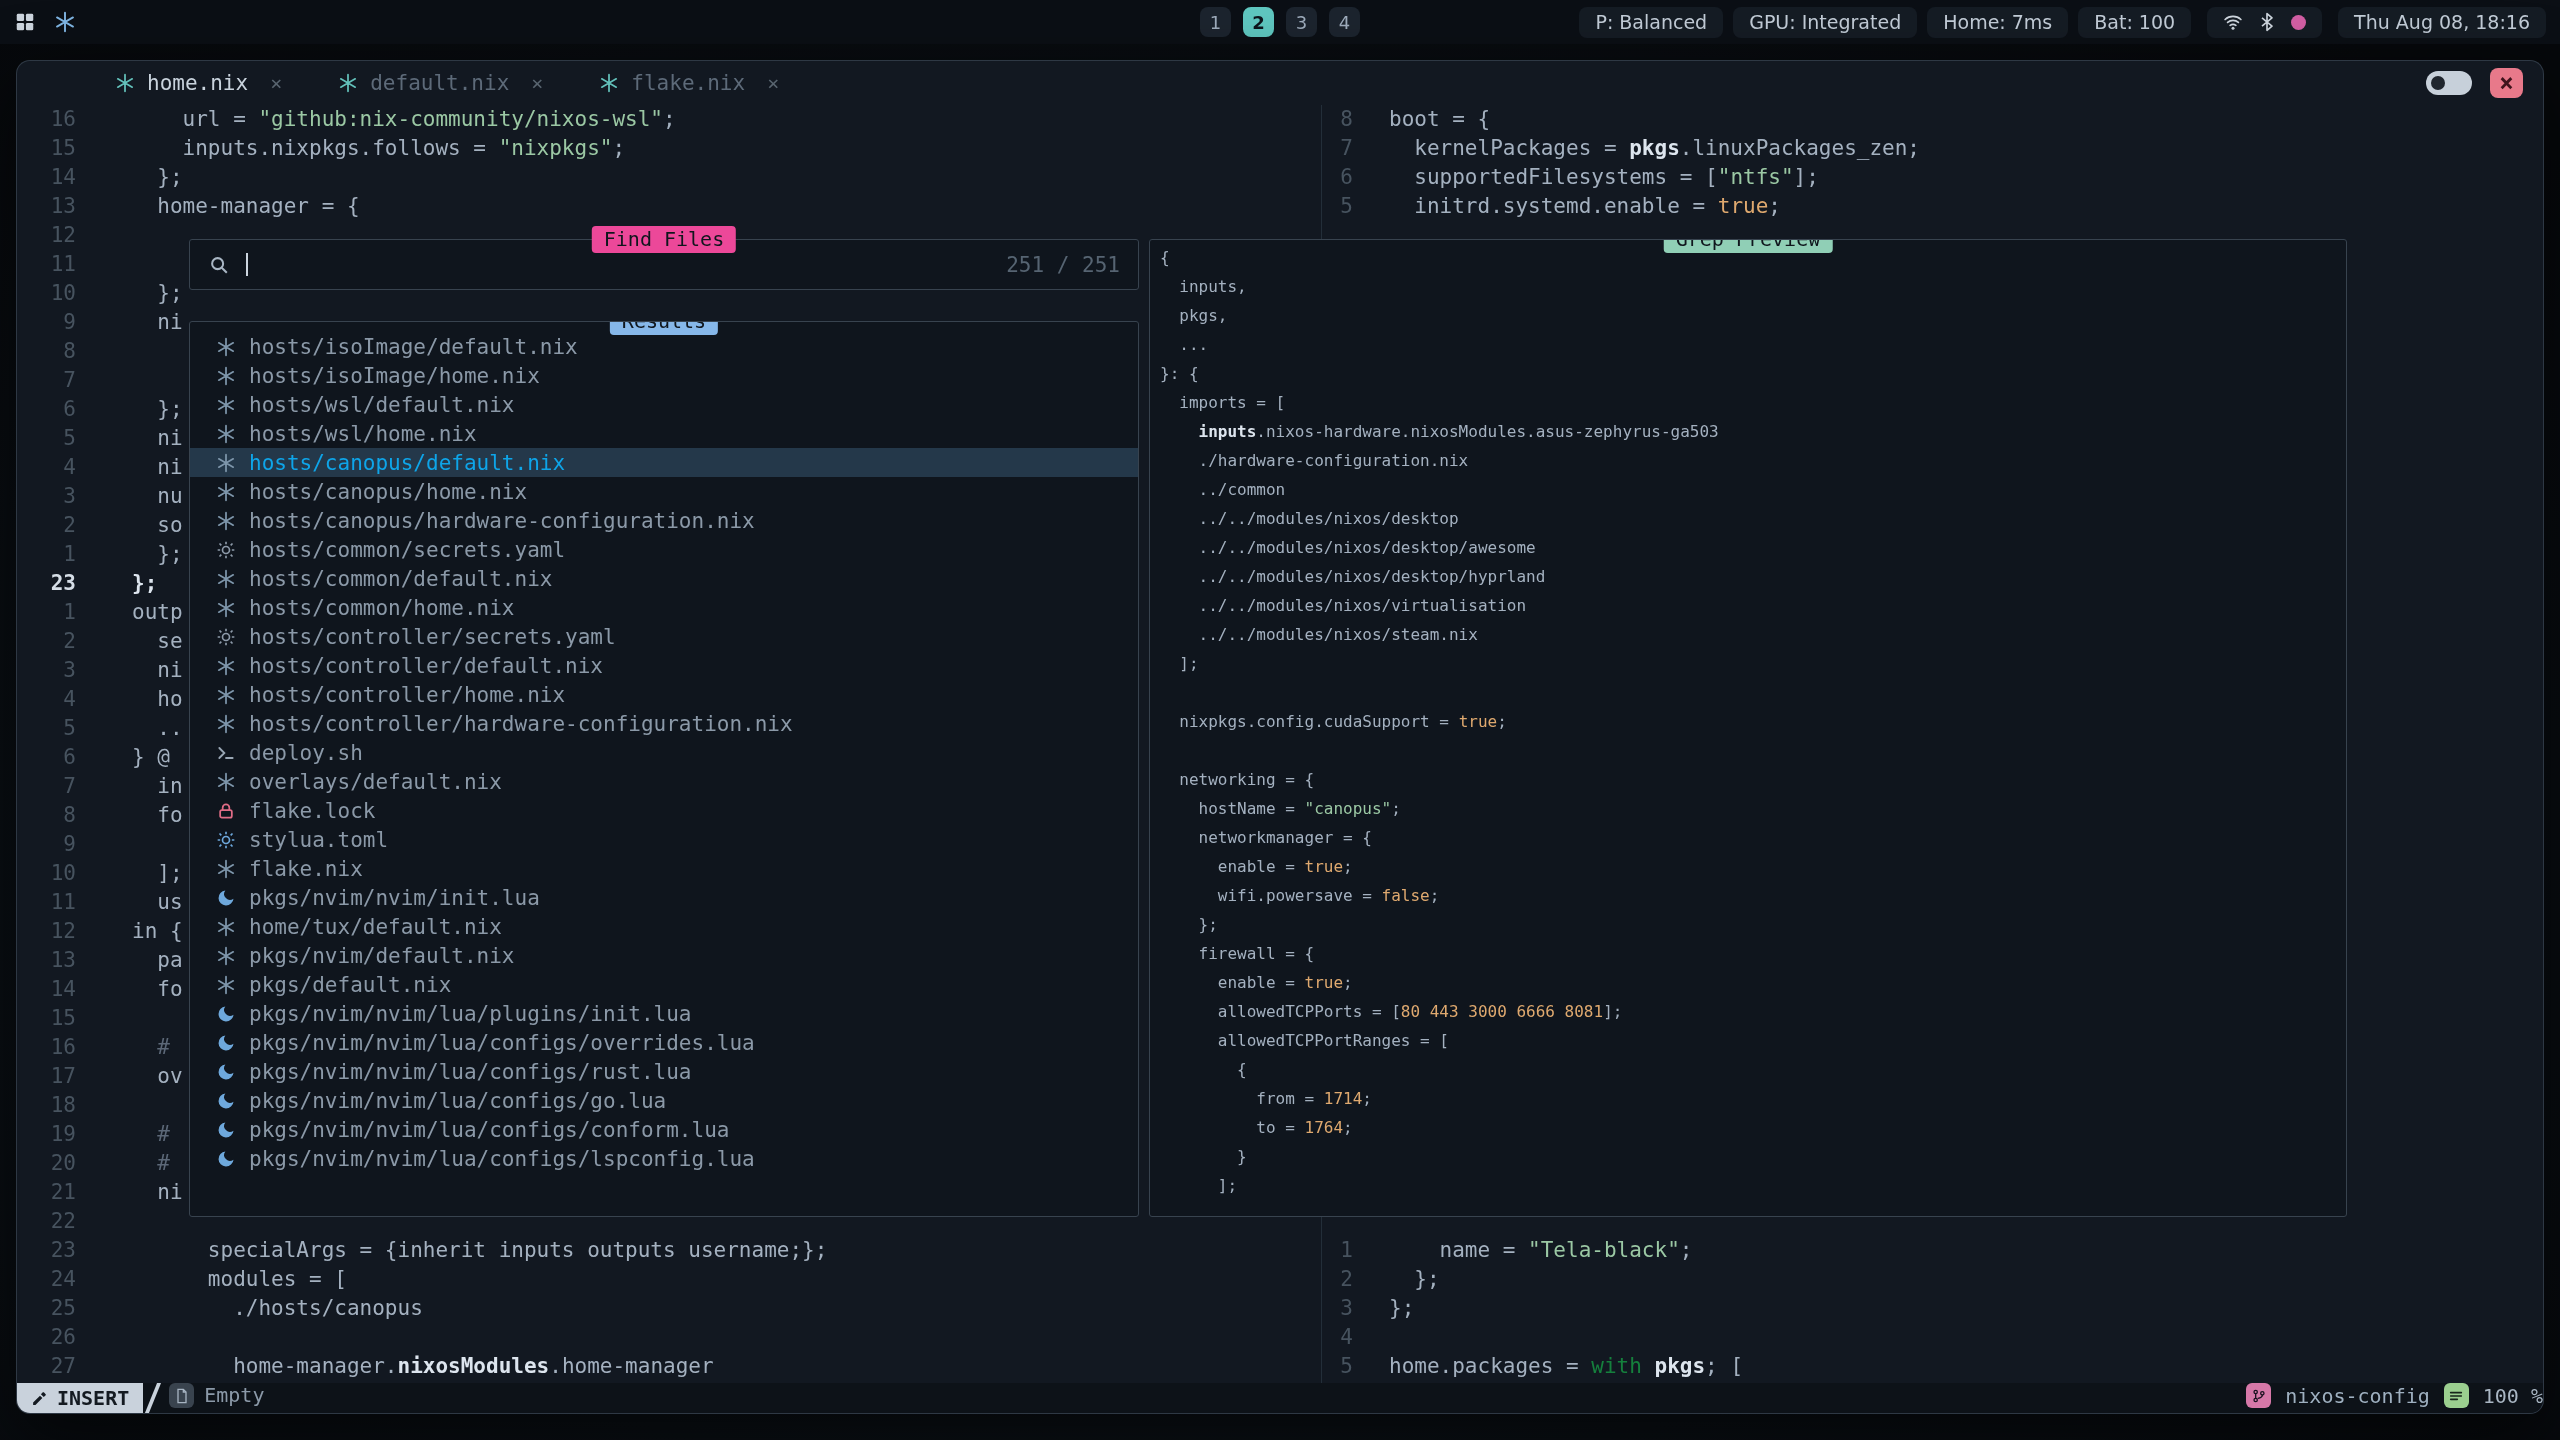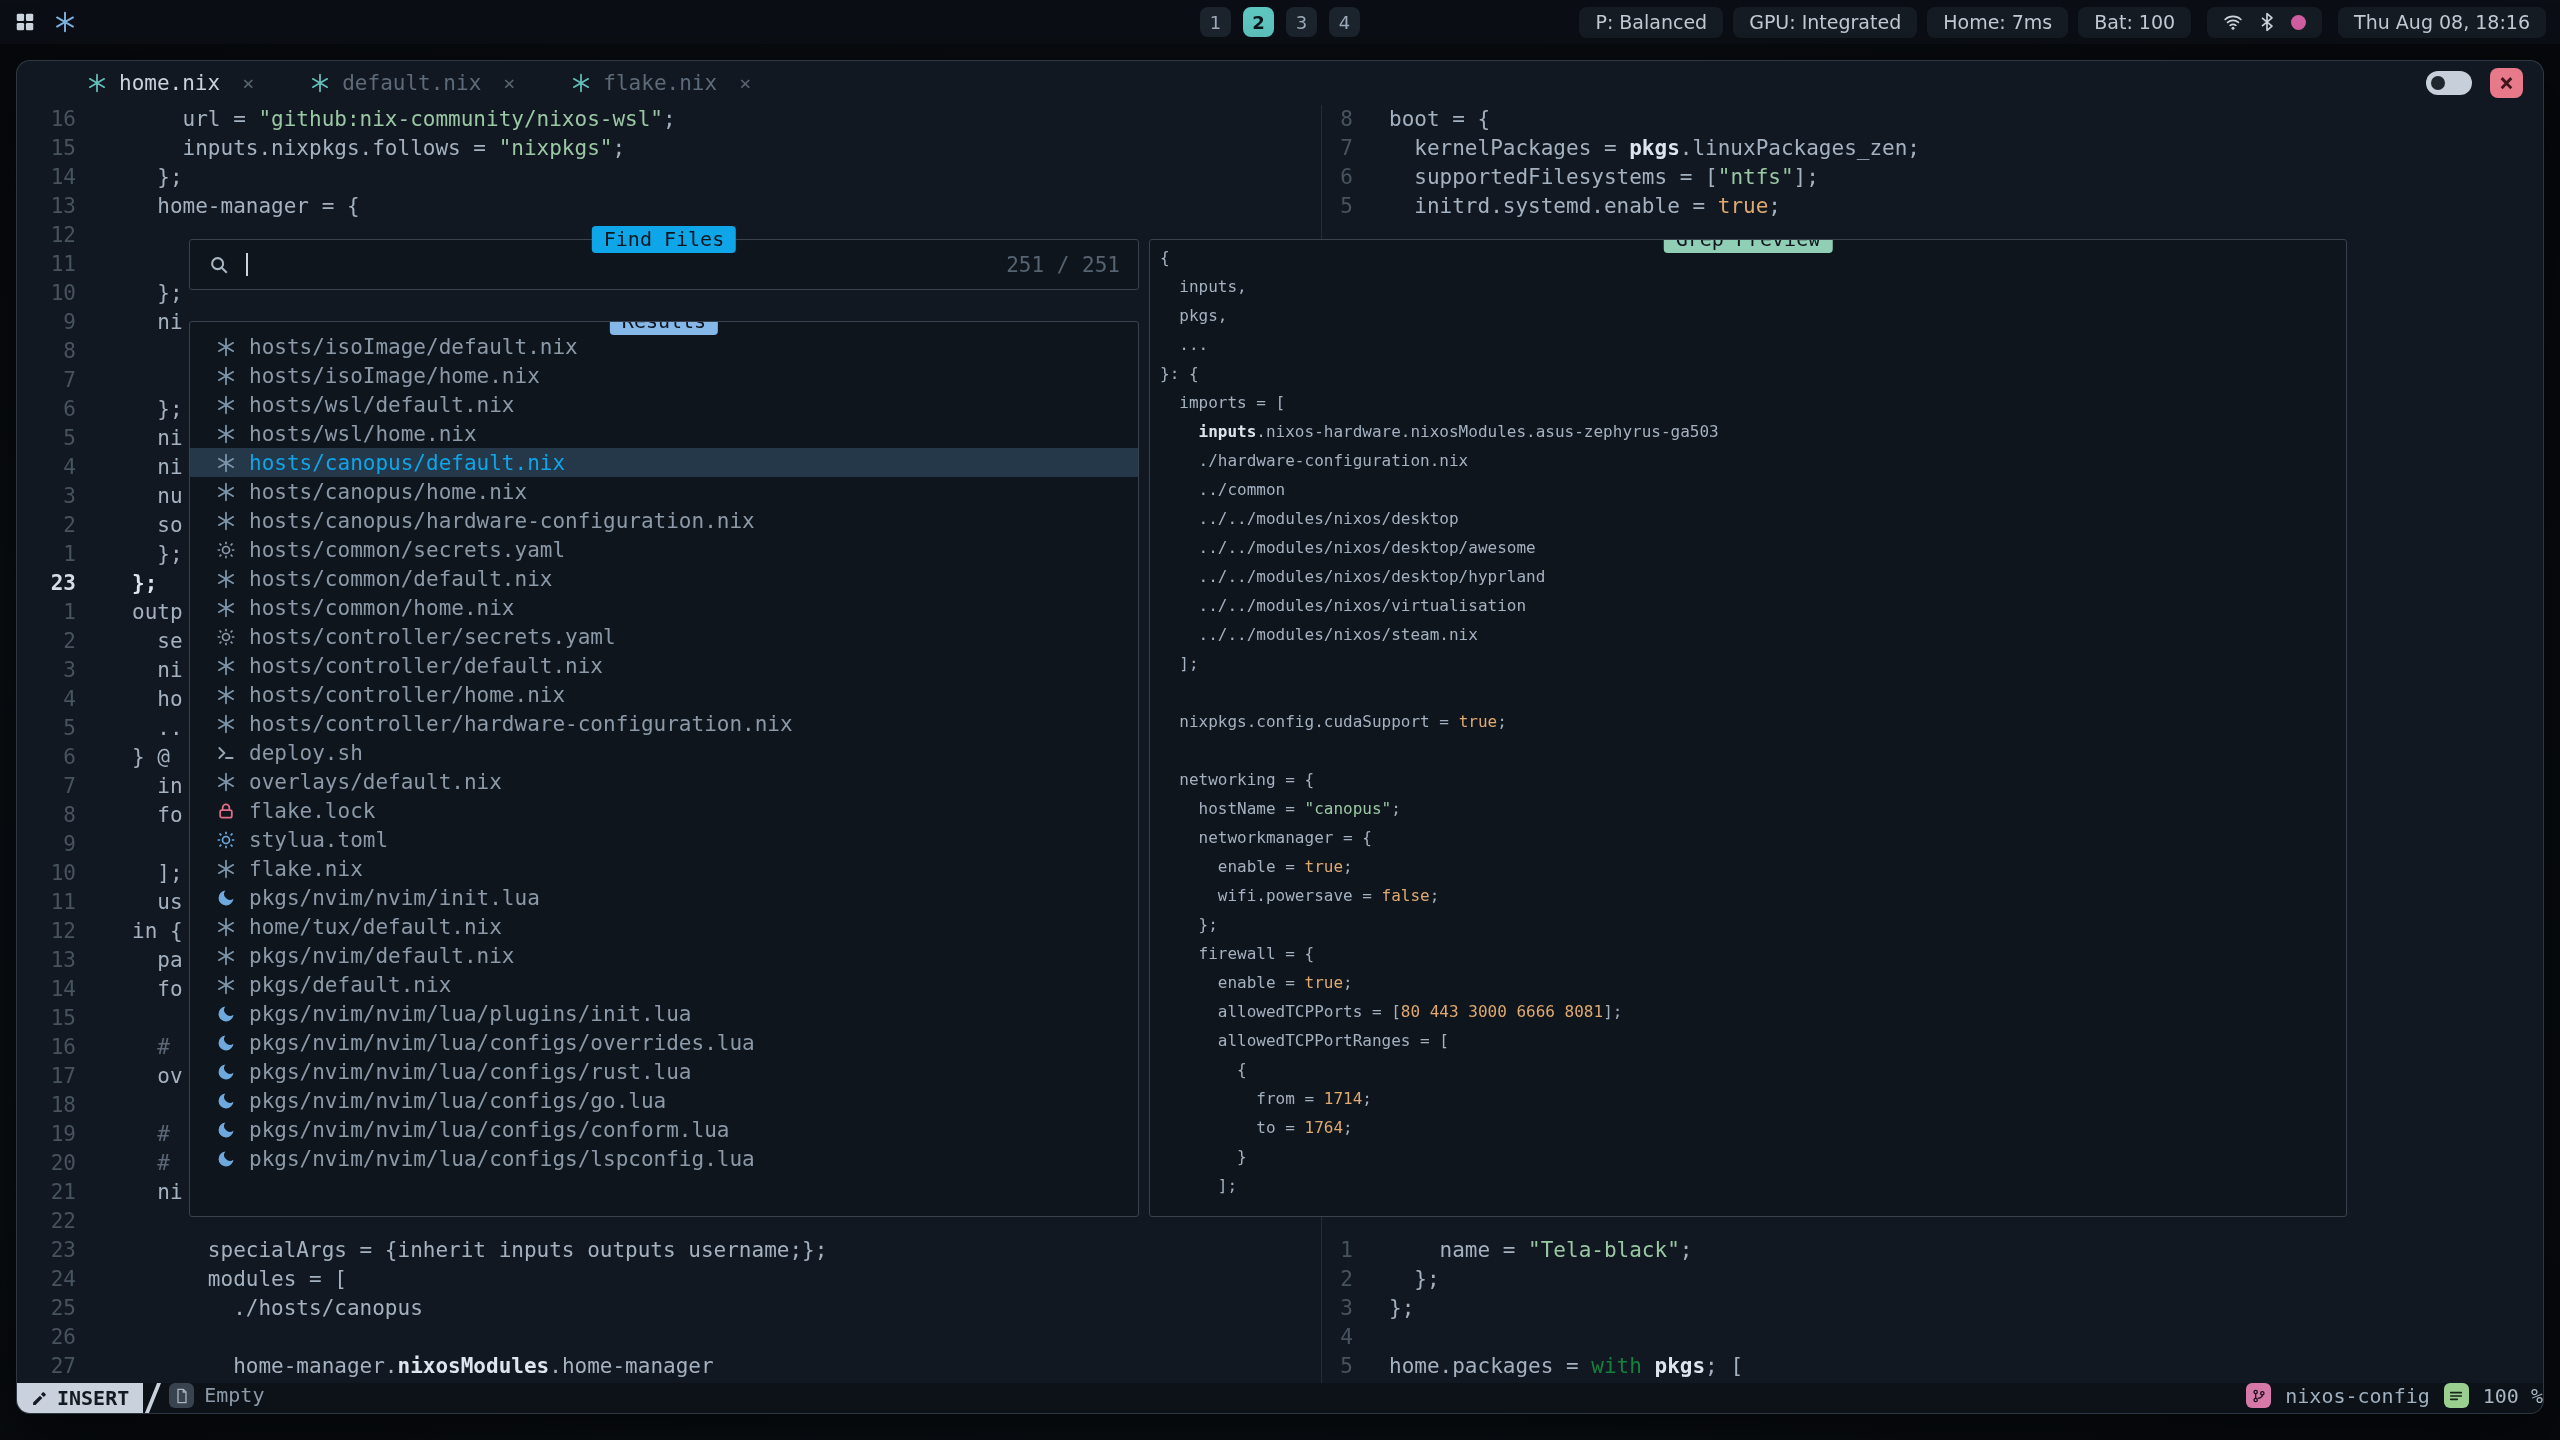--- a/index.html
+++ b/index.html
@@ -25,21 +25,21 @@
   .tb-right{margin-left:auto;display:flex;align-items:center;gap:16px}
   .mods{display:flex;align-items:center;gap:10px}
   .pill{height:31px;border-radius:8px;background:#151c24;display:flex;align-items:center;padding:0 16px;gap:14px;white-space:nowrap}
   .tray .ic{width:20px;height:20px;color:#cfd7df}
   .dot{width:15px;height:15px;border-radius:50%;background:#d35fa4;display:inline-block}
 
   
   .window{position:absolute;left:16px;top:60px;width:2528px;height:1354px;background:#121821;
     border:1px solid rgba(120,140,160,.28);border-radius:14px;overflow:hidden;
     box-shadow:0 24px 70px rgba(0,0,0,.6)}
-  .tabbar{height:44px;display:flex;align-items:center;padding:0 20px 0 70px;font-size:21px}
+  .tabbar{height:44px;display:flex;align-items:center;padding:0 20px 0 98px;font-size:21px}
   .tabs{display:flex;gap:56px}
   .tab{display:flex;align-items:center;gap:12px;color:#5d6a79;cursor:default}
   .tab.active{color:#c9d3dd}
   .tab .ic{color:#63c0ba;width:20px;height:20px}
   .tab .x{color:#58646f;font-size:20px;margin-left:10px}
   .tab-actions{margin-left:auto;display:flex;align-items:center;gap:18px}
   .toggle{width:46px;height:24px;border-radius:12px;background:#c7d0da;position:relative}
   .toggle::before{content:"";position:absolute;left:5px;top:5px;width:14px;height:14px;border-radius:50%;background:#20262e}
   .win-close{width:33px;height:30px;border-radius:8px;background:#e8798a;color:#40141c;
     display:flex;align-items:center;justify-content:center;font-size:24px;font-weight:bold}
@@ -64,21 +64,21 @@
   .t-s{color:#9bc8a4}
   .t-n{color:#dfa96f}
   .t-k{color:#15803d}
   .t-d{color:#5c6878}
 
   
   .box{position:absolute;background:#0f151d;border:1px solid #38434f;border-radius:3px;z-index:10}
   .box-title{position:absolute;top:-14px;left:50%;transform:translateX(-50%);height:27px;line-height:27px;
     padding:0 12px;border-radius:4px;font-size:20px;color:#10161d;white-space:nowrap}
   .find-box{left:172px;top:178px;width:950px;height:51px;display:flex;align-items:center;padding:0 18px;gap:16px}
-  .find-title{background:#0ea5e9}
+  .find-title{background:#ec4899}
   .search-ic{width:22px;height:22px;color:#a9b6c4}
   .cursor{width:2px;height:23px;background:#ccd5df;display:inline-block}
   .count{margin-left:auto;color:#566472;font-size:21px}
   .results-box{left:172px;top:260px;width:950px;height:896px;padding-top:10px;overflow:hidden}
   .results-title{background:#86b7e9}
   .row{height:29px;display:flex;align-items:center;padding:0 12px 0 26px;color:#8b99a8;font-size:21px;white-space:nowrap}
   .row .ic{width:20px;height:20px;margin-right:13px}
   .row.sel{background:#24384a;color:#0ea5e9}
   .ic-nix,.ic-md{color:#7e96ab}
   .ic-gear{color:#8d9aa9}

